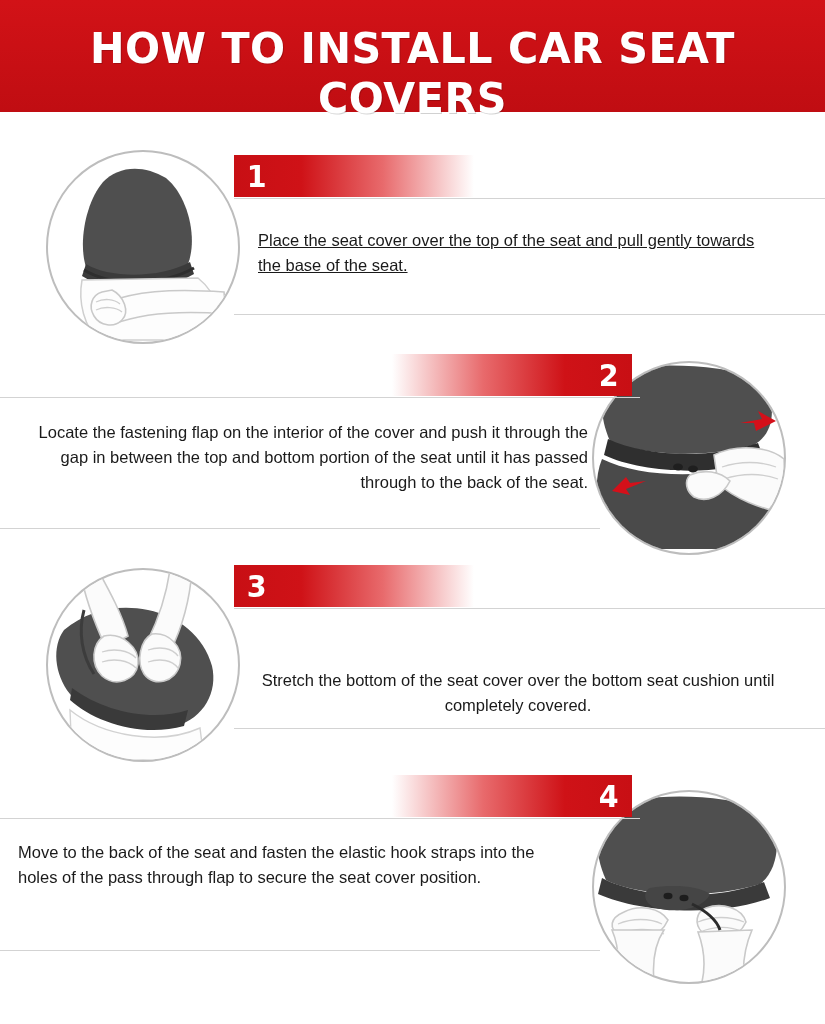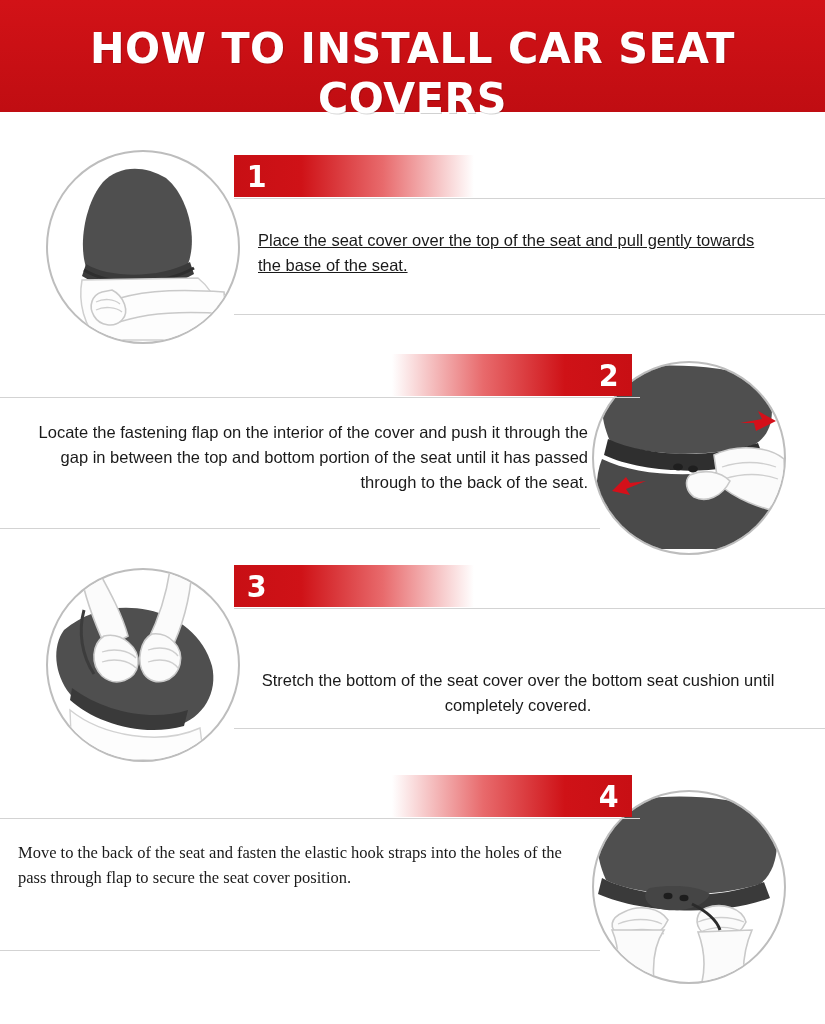--- a/index.html
+++ b/index.html
@@ -231,14 +231,14 @@
     </svg>
   </div>
 
   <div class="numbar right-red" style="left:392px; top:775px; width:240px;">
     <span class="num at-right">4</span>
   </div>
 
   <div class="rule" style="left:0px; top:818px; width:640px;"></div>
   <div class="rule" style="left:0px; top:950px; width:600px;"></div>
 
-  <div class="steptext" style="left:18px; top:840px; width:545px;font-family:Liberation Serif, serif;">Move to the back of the seat and fasten the elastic hook straps into the holes of the pass through flap to secure the seat cover position.</div>
+  <div class="steptext" style="left:18px; top:840px; width:545px;">Move to the back of the seat and fasten the elastic hook straps into the holes of the pass through flap to secure the seat cover position.</div>
 </div>
 
 </body></html>

